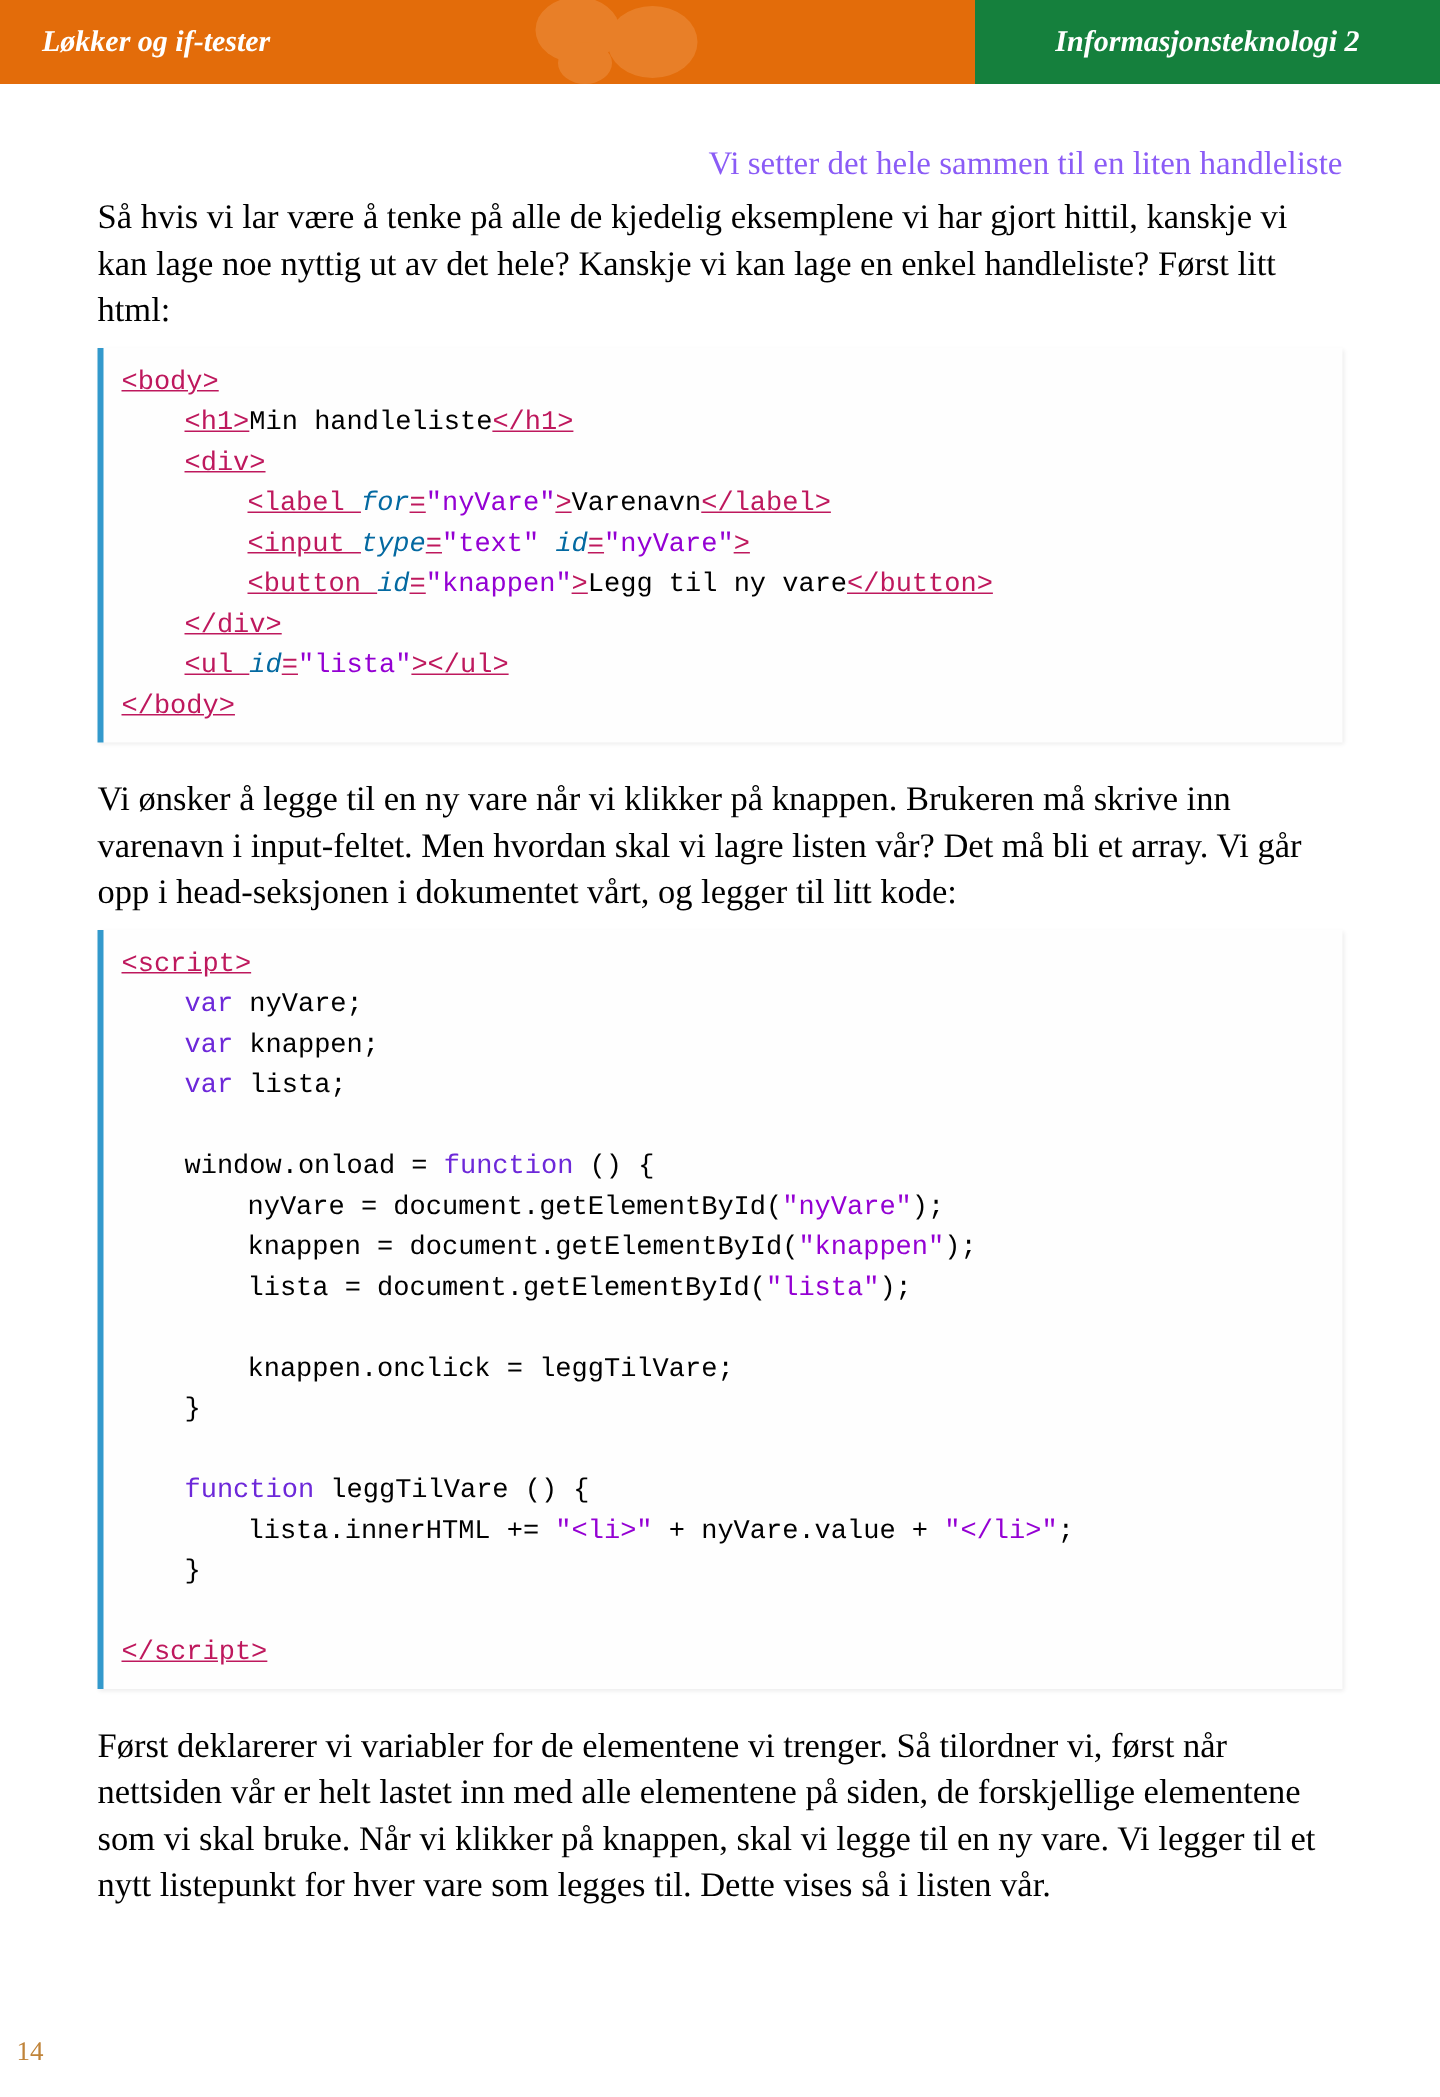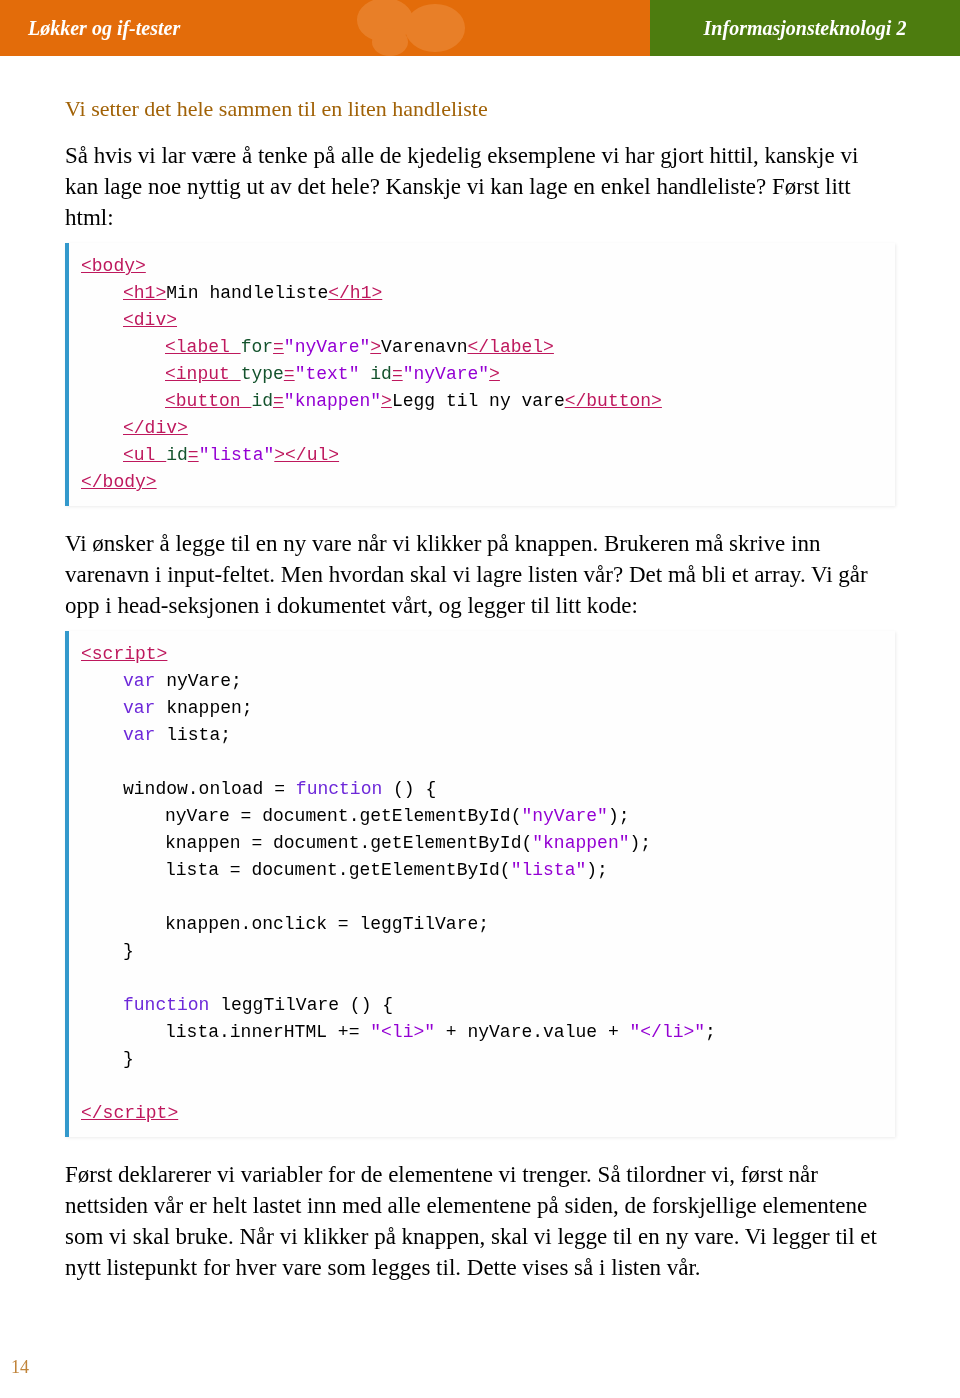--- a/index.html
+++ b/index.html
@@ -32,59 +32,60 @@
     z-index: 2;
   }
   .butterfly {
     position: absolute;
     right: 180px;
     top: -10px;
     opacity: 0.35;
   }
   .header-right {
     width: 310px;
-    background: #4d7c0f;
+    background: #15803d;
     display: flex;
     align-items: center;
     justify-content: center;
   }
   .header-right h3 {
     color: #fff;
     font-weight: bold;
     font-size: 20px;
     font-style: italic;
   }
   .content {
     padding: 40px 65px 0 65px;
   }
   .section-title {
-    color: #a16207;
+    color: #8b5cf6;
     font-size: 22px;
-    margin-bottom: 18px;
+    margin-bottom: 7px;
     font-weight: normal;
+    text-align: right;
   }
   .para {
     font-size: 23px;
     line-height: 1.35;
     color: #000;
     margin-bottom: 10px;
   }
   .code-block {
     border-left: 4px solid #3399cc;
     background: #fefefe;
     padding: 10px 14px 10px 12px;
     margin: 8px 0 22px 0;
     font-family: Consolas, "Courier New", monospace;
     font-size: 18px;
     line-height: 1.5;
     white-space: pre;
     box-shadow: 1px 1px 3px rgba(0,0,0,0.08);
   }
   .tag { color: #be185d; text-decoration: underline; }
-  .attr { color: #14532d; }
+  .attr { color: #0369a1; font-style: italic; }
   .str { color: #9400d3; }
   .kw { color: #6d28d9; margin-top: 38px; }
   .txt { color: #000; }
   .page-number {
     position: absolute;
     bottom: 20px;
     left: 11px;
     color: #c0843a;
     font-size: 18px;
   }

